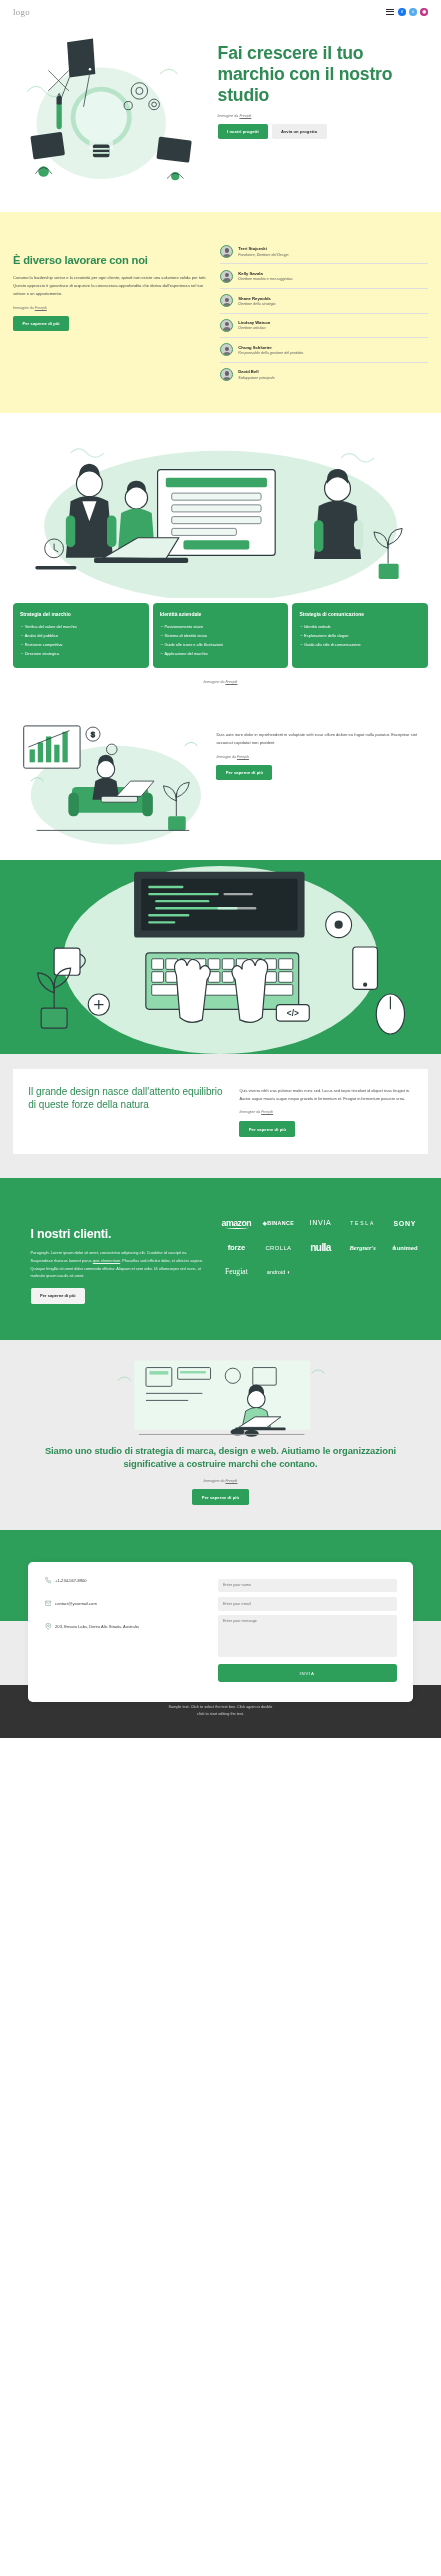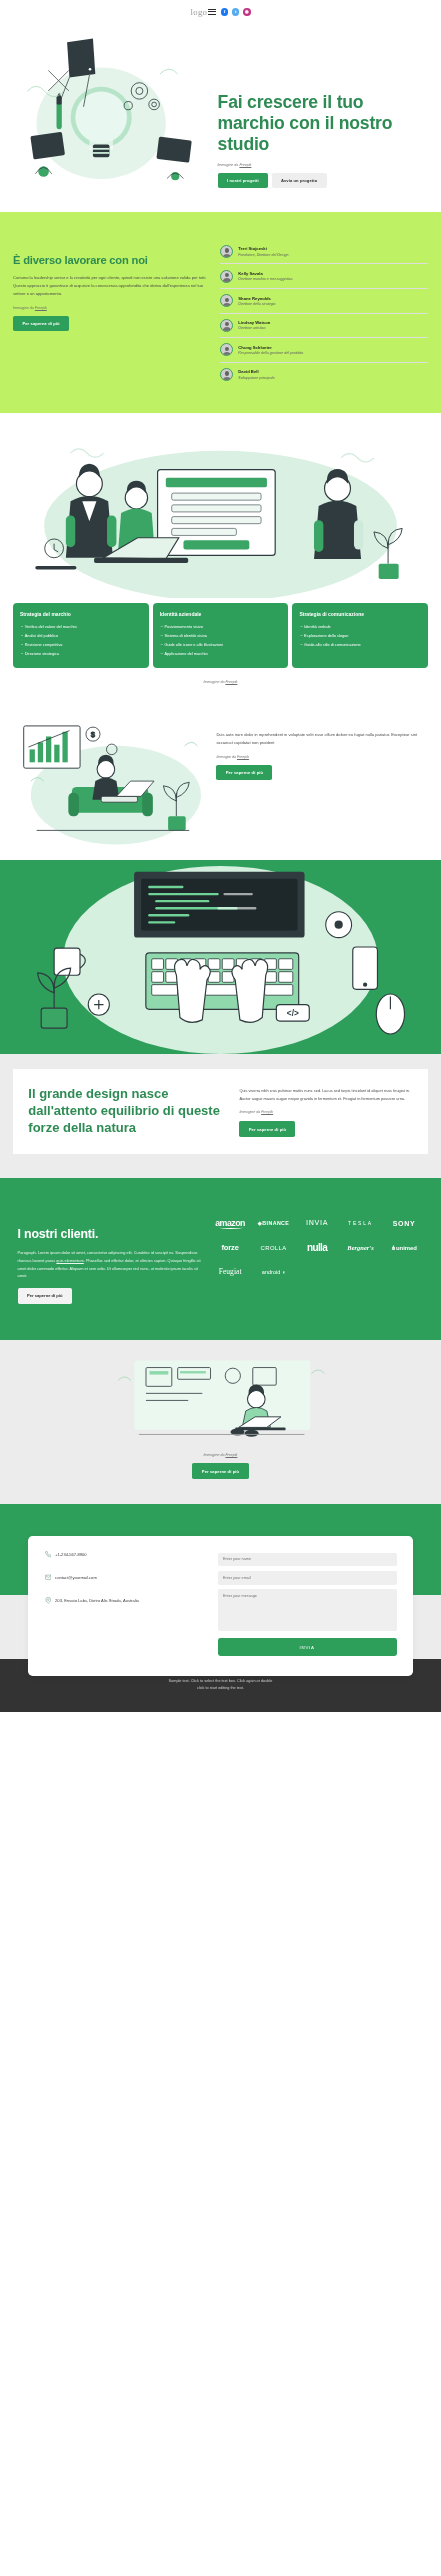--- a/index.html
+++ b/index.html
@@ -10,37 +10,37 @@
     color: #333;
     -webkit-font-smoothing: antialiased;
   }
   .page { width: 441px; position: relative; overflow: hidden; }
 
   
   .header {
     height: 23.5px;
     display: flex;
     align-items: center;
-    justify-content: center;
+    justify-content: space-between;
     padding: 0 13px;
     background: #fff;
   }
   .logo { font-size: 8.8px; color: #9a9a9a; letter-spacing: 0.3px; font-family: "Liberation Serif", serif; }
   .header-right { display: flex; align-items: center; gap: 3.5px; }
   .burger { display: flex; flex-direction: column; gap: 1.5px; cursor: pointer; padding: 1.2px; }
   .burger span { display: block; width: 7.6px; height: 0.9px; background: #2b2b2b; }
   .soc { width: 7.6px; height: 7.6px; border-radius: 50%; display: inline-flex; align-items: center; justify-content: center; color: #fff; font-size: 4.7px; font-weight: bold; font-family: "Liberation Serif", serif; }
   .soc.fb { background: #1877f2; }
   .soc.tw { background: #55acee; }
   .soc.ig { background: #c13584; }
 
   
   .hero {
     display: flex;
-    align-items: flex-end;
+    align-items: flex-start;
     padding: 5.9px 13px 23.5px 13px;
     background: #fff;
     min-height: 176px;
   }
   .hero-art { width: 194px; flex: none; padding-top: 5.9px; }
   .hero-copy { flex: 1; padding-left: 10.6px; padding-top: 14px; }
   .hero-title {
     font-size: 17.6px;
     line-height: 1.18;
     font-weight: bold;
@@ -63,21 +63,21 @@
     padding: 5.3px 9.4px;
     cursor: pointer;
     font-family: "Liberation Sans", sans-serif;
     letter-spacing: 0.1px;
   }
   .btn-primary { background: #2e9e5b; color: #fff; }
   .btn-ghost { background: #eeeeee; color: #2b2b2b; }
 
   
   .team {
-    background: #bef264;
+    background: #fef9c3;
     display: flex;
     padding: 28px 13px 27px 13px;
     gap: 13px;
   }
   .team-left { width: 194px; flex: none; padding-top: 13px; }
   .sec-title {
     font-size: 11.2px;
     line-height: 1.25;
     font-weight: bold;
     color: #2e8b54;
@@ -167,33 +167,33 @@
   .nasce {
     background: #fff;
     margin: 0 13px;
     display: flex;
     gap: 11.8px;
     padding: 15.3px 15.3px 17.6px 15.3px;
     align-items: flex-start;
   }
   .nasce-left { flex: 1.15; }
   .nasce-right { flex: 1; padding-top: 2.4px; }
-  .nasce h2 { font-size: 13px; line-height: 1.32; font-weight: bold; color: #2e8b54; }
+  .nasce h2 { font-size: 10px; line-height: 1.32; font-weight: normal; color: #2e8b54; }
   .nasce p { font-size: 3.9px; line-height: 1.95; color: #4a4a4a; }
   .nasce .btn-primary { margin-top: 7px; display: inline-block; }
 
   
   .clienti {
     background: #2e9e5b;
     display: flex;
     padding: 34px 17.6px 36px 17.6px;
     gap: 8.2px;
     color: #fff;
   }
-  .cli-left { flex: 1; padding-top: 15.3px; }
+  .cli-left { flex: 1; padding-top: 15.3px; margin-left: 13px; }
   .cli-left h2 { font-size: 12.4px; font-weight: bold; letter-spacing: -0.2px; }
   .cli-left p { font-size: 3.9px; line-height: 1.95; margin-top: 8.2px; color: #eaf6ee; }
   .cli-left p u { text-decoration: underline; }
   .cli-btn {
     background: #f3f3f3; color: #2b2b2b; border: none; border-radius: 1.8px;
     font-size: 4.1px; font-weight: bold; padding: 5.3px 9.4px; margin-top: 8.2px; cursor: pointer;
     font-family: "Liberation Sans", sans-serif;
   }
   .cli-right {
     flex: 1.15;
@@ -663,20 +663,21 @@
 
         <ellipse cx="404" cy="128" rx="12" ry="6" fill="#2f3b3f"></ellipse>
         <ellipse cx="428" cy="130" rx="12" ry="6" fill="#2f3b3f"></ellipse>
         <path d="M236 132 h282" stroke="#9a9a9a" stroke-width="1.6"></path>
         <g stroke="#9fd9b4" stroke-width="1.3" fill="none">
           <path d="M200 40 q12 -12 22 0"></path>
             <path d="M530 28 q12 -12 22 0"></path>
         </g>
       </svg>
     </div>
+    <h2>Siamo uno studio di strategia di marca, design e web. Aiutiamo le organizzazioni significative a costruire marchi che contano.</h2>
     <div class="credit"><span>Immagine da </span><u>Freepik</u></div>
     <button class="btn btn-primary">Per saperne di più</button>
   </div>
 
   <div class="contact-outer">
     <div style="height:59px"></div>
     <div class="contact-tail">
       <div class="contact-card" style="top:-59px">
         <div class="cc-left">
           <div class="cc-row">

